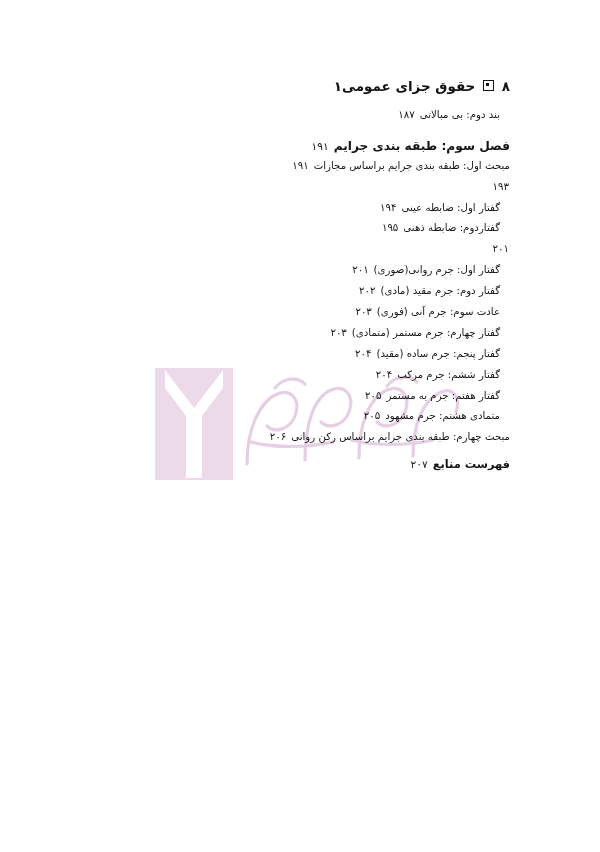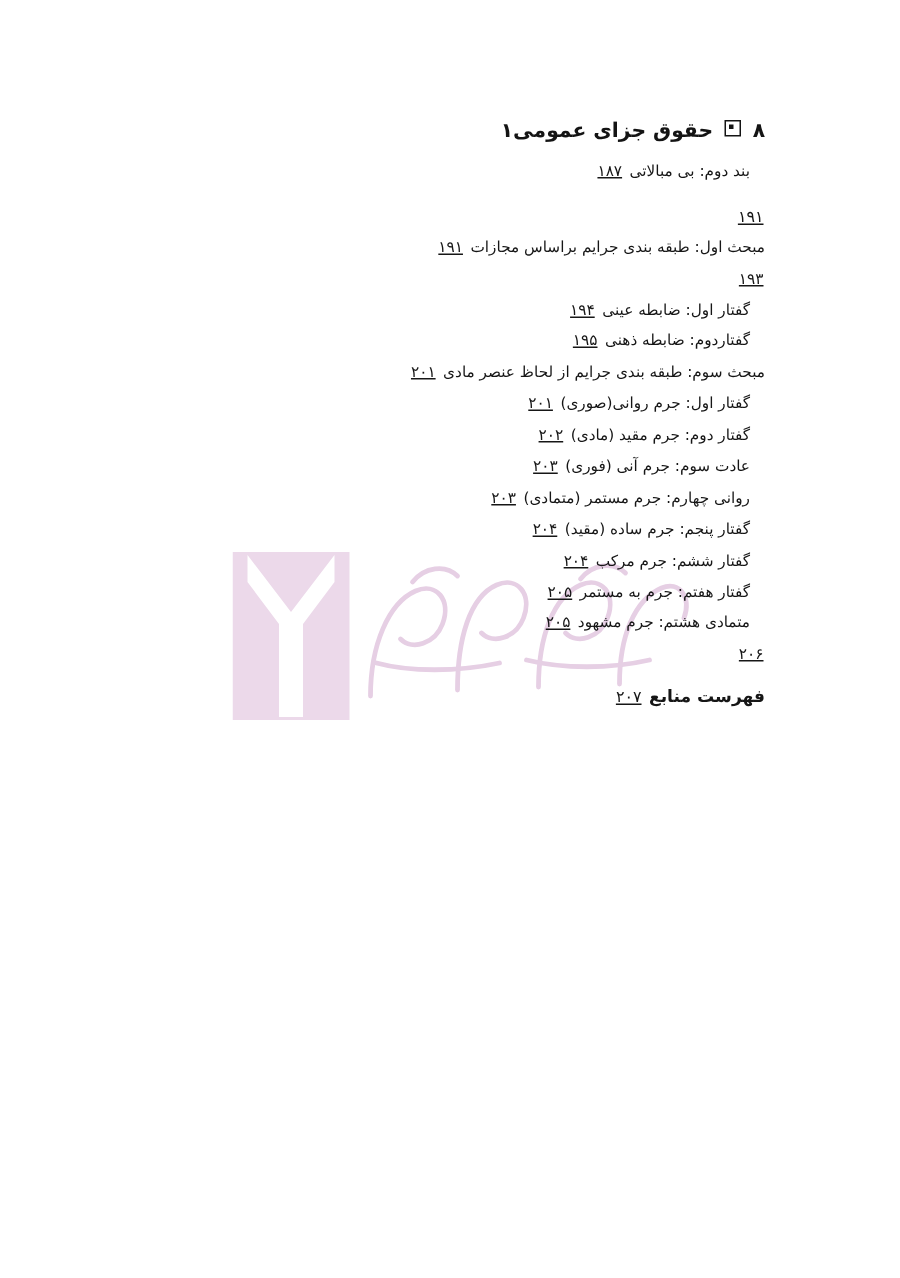--- a/index.html
+++ b/index.html
@@ -13,21 +13,20 @@
     font-family: "DejaVu Sans", "Liberation Sans", sans-serif;
     overflow: hidden;
     position: relative;
   }
 
   .page {
     position: relative;
     width: 600px;
     height: 852px;
     box-sizing: border-box;
-    text-decoration: underline;
   }
 
   
   .watermark {
     position: absolute;
     left: 155px;
     top: 368px;
     width: 310px;
     height: 112px;
     z-index: 0;
@@ -168,20 +167,21 @@
     </span>
   </div>
 
   <div class="toc" id="toc-list">
       <div class="toc-row indent-1">
         <span class="label">بند دوم: بی مبالاتی</span>
         <span class="leader">..........................................................................................................................</span>
         <span class="page">۱۸۷</span>
       </div>
       <div class="toc-row indent-0 lvl-chapter gap-before">
+        <span class="label">فصل سوم: طبقه بندی جرایم</span>
         <span class="leader">..........................................................................................................................</span>
         <span class="page">۱۹۱</span>
       </div>
       <div class="toc-row indent-0">
         <span class="label">مبحث اول: طبقه بندی جرایم براساس مجازات</span>
         <span class="leader">..........................................................................................................................</span>
         <span class="page">۱۹۱</span>
       </div>
       <div class="toc-row indent-0">
         <span class="leader">..........................................................................................................................</span>
@@ -191,41 +191,40 @@
         <span class="label">گفتار اول: ضابطه عینی</span>
         <span class="leader">..........................................................................................................................</span>
         <span class="page">۱۹۴</span>
       </div>
       <div class="toc-row indent-1">
         <span class="label">گفتاردوم: ضابطه ذهنی</span>
         <span class="leader">..........................................................................................................................</span>
         <span class="page">۱۹۵</span>
       </div>
       <div class="toc-row indent-0">
-        <span class="label">مبحث سوم: طبقه بندی جرایم از لحاظ عنصر مادی</span>
         <span class="leader">..........................................................................................................................</span>
         <span class="page">۲۰۱</span>
       </div>
       <div class="toc-row indent-1">
         <span class="label">گفتار اول: جرم روانی(صوری)</span>
         <span class="leader">..........................................................................................................................</span>
         <span class="page">۲۰۱</span>
       </div>
       <div class="toc-row indent-1">
         <span class="label">گفتار دوم: جرم مقید (مادی)</span>
         <span class="leader">..........................................................................................................................</span>
         <span class="page">۲۰۲</span>
       </div>
       <div class="toc-row indent-1">
         <span class="label">عادت سوم: جرم آنی (فوری)</span>
         <span class="leader">..........................................................................................................................</span>
         <span class="page">۲۰۳</span>
       </div>
       <div class="toc-row indent-1">
-        <span class="label">روانی چهارم: جرم مستمر (متمادی)</span>
+        <span class="label">گفتار چهارم: جرم مستمر (متمادی)</span>
         <span class="leader">..........................................................................................................................</span>
         <span class="page">۲۰۳</span>
       </div>
       <div class="toc-row indent-1">
         <span class="label">گفتار پنجم: جرم ساده (مقید)</span>
         <span class="leader">..........................................................................................................................</span>
         <span class="page">۲۰۴</span>
       </div>
       <div class="toc-row indent-1">
         <span class="label">گفتار ششم: جرم مرکب</span>
@@ -236,20 +235,21 @@
         <span class="label">گفتار هفتم: جرم به مستمر</span>
         <span class="leader">..........................................................................................................................</span>
         <span class="page">۲۰۵</span>
       </div>
       <div class="toc-row indent-1">
         <span class="label">متمادی هشتم: جرم مشهود</span>
         <span class="leader">..........................................................................................................................</span>
         <span class="page">۲۰۵</span>
       </div>
       <div class="toc-row indent-0">
+        <span class="label">مبحث چهارم: طبقه بندی جرایم براساس رکن روانی</span>
         <span class="leader">..........................................................................................................................</span>
         <span class="page">۲۰۶</span>
       </div>
       <div class="toc-row indent-0 lvl-bold gap-before-sm">
         <span class="label">فهرست منابع</span>
         <span class="leader">..........................................................................................................................</span>
         <span class="page">۲۰۷</span>
       </div>
     </div>
 

